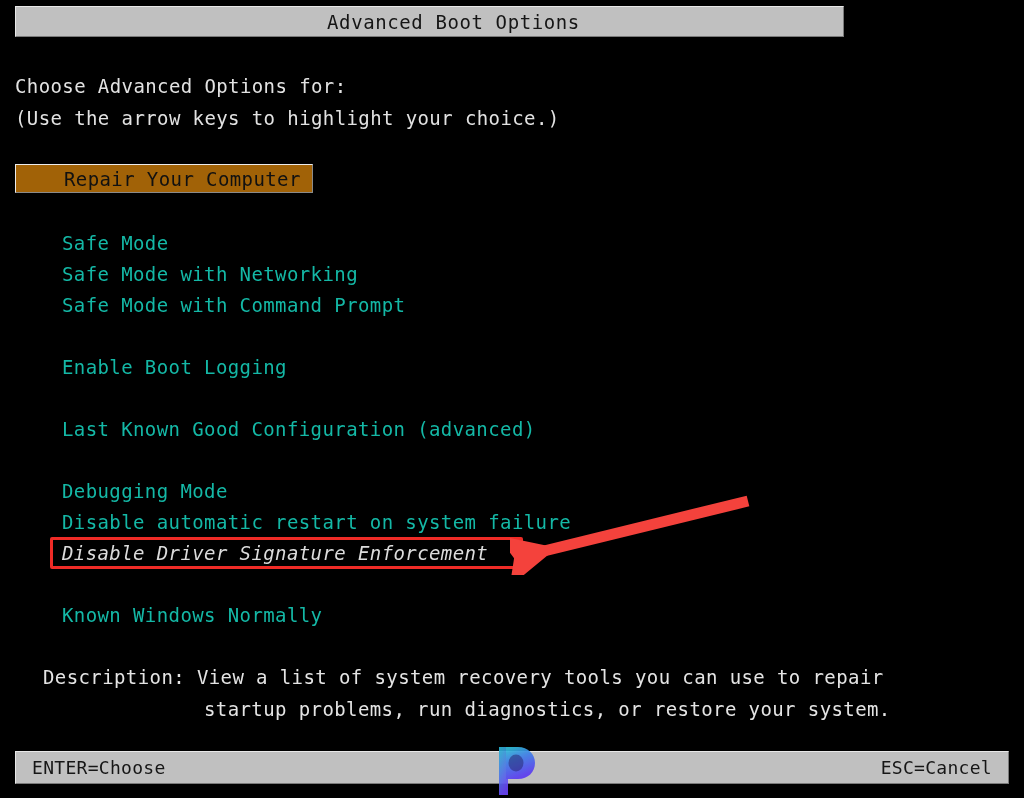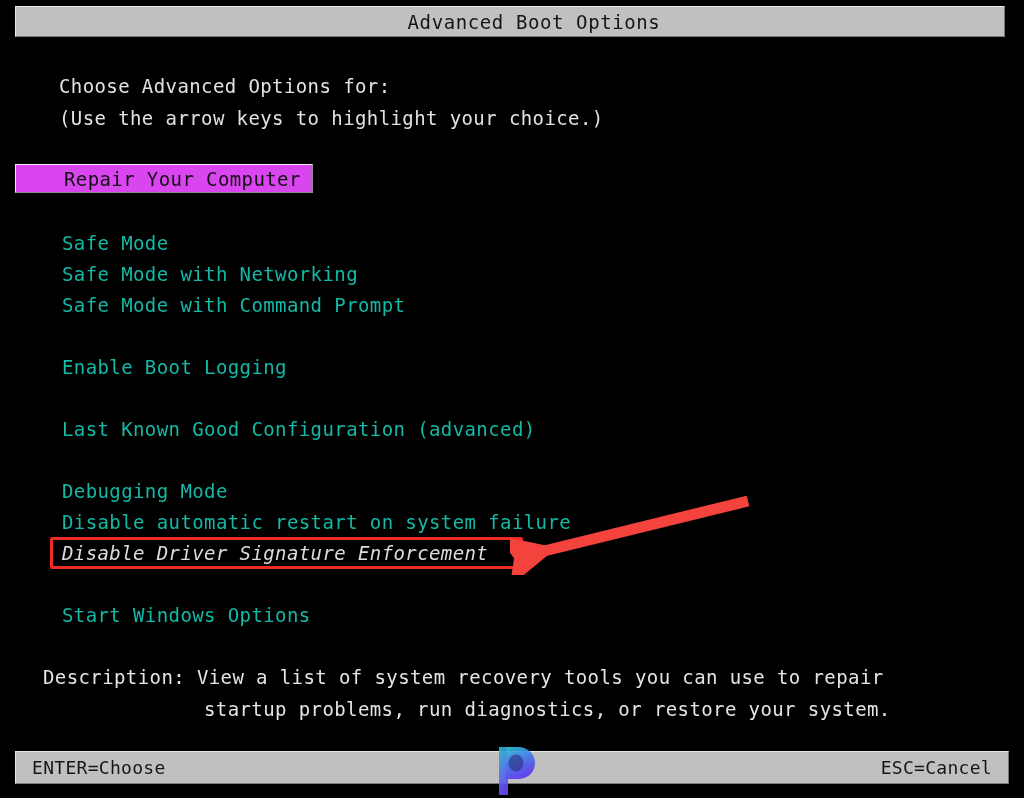--- a/index.html
+++ b/index.html
@@ -20,21 +20,21 @@
     width: 1024px;
     height: 798px;
     background: #000000;
   }
 
   
   .title-bar {
     position: absolute;
     left: 15px;
     top: 6px;
-    width: 990px;
+    width: 829px;
     height: 31px;
     background: #c0c0c0;
     border-top: 1px solid #e8e8e8;
     border-left: 1px solid #e8e8e8;
     border-right: 1px solid #7a7a7a;
     border-bottom: 1px solid #7a7a7a;
     box-sizing: border-box;
     display: flex;
     align-items: center;
     justify-content: center;
@@ -48,33 +48,32 @@
   }
 
   
   .prompt {
     position: absolute;
     left: 15px;
     color: #e2e2e2;
     font-size: 19px;
     letter-spacing: 0.4px;
     white-space: nowrap;
-    margin-left: 44px;
   }
   .prompt.line1 { top: 75px; }
   .prompt.line2 { top: 107px; }
 
   
   .selected-item {
     position: absolute;
     left: 15px;
     top: 164px;
     width: 298px;
     height: 29px;
-    background: #d946ef;
+    background: #a16207;
     border-top: 1px solid #ececec;
     border-left: 1px solid #ececec;
     border-right: 1px solid #8a8a8a;
     border-bottom: 1px solid #8a8a8a;
     box-sizing: border-box;
     display: flex;
     align-items: center;
   }
   .selected-item-text {
     color: #111111;
@@ -189,21 +188,21 @@
   <div class="menu-item" style="top:232px">Safe Mode</div>
   <div class="menu-item" style="top:263px">Safe Mode with Networking</div>
   <div class="menu-item" style="top:294px">Safe Mode with Command Prompt</div>
 
   <div class="menu-item" style="top:356px">Enable Boot Logging</div>
   <div class="menu-item" style="top:418px">Last Known Good Configuration (advanced)</div>
   <div class="menu-item" style="top:480px">Debugging Mode</div>
   <div class="menu-item" style="top:511px">Disable automatic restart on system failure</div>
   <div class="menu-item highlighted-target" style="top:542px">Disable Driver Signature Enforcement</div>
 
-  <div class="menu-item" style="top:604px">Start Windows Options</div>
+  <div class="menu-item" style="top:604px">Known Windows Normally</div>
 
   <div class="annotation-box"></div>
 
   <svg class="annotation-arrow" viewBox="0 0 260 90">
     <defs>
       <marker id="arrowhead" markerWidth="5" markerHeight="5" refX="1.2" refY="2.5" orient="auto" markerUnits="strokeWidth">
         <polygon points="0,2.5 5,0.1 4,2.5 5,4.9" fill="#f4423c"></polygon>
       </marker>
     </defs>
     <line x1="238" y1="16" x2="34" y2="66" stroke="#f4423c" stroke-width="11" stroke-linecap="butt" marker-end="url(#arrowhead)"></line>

